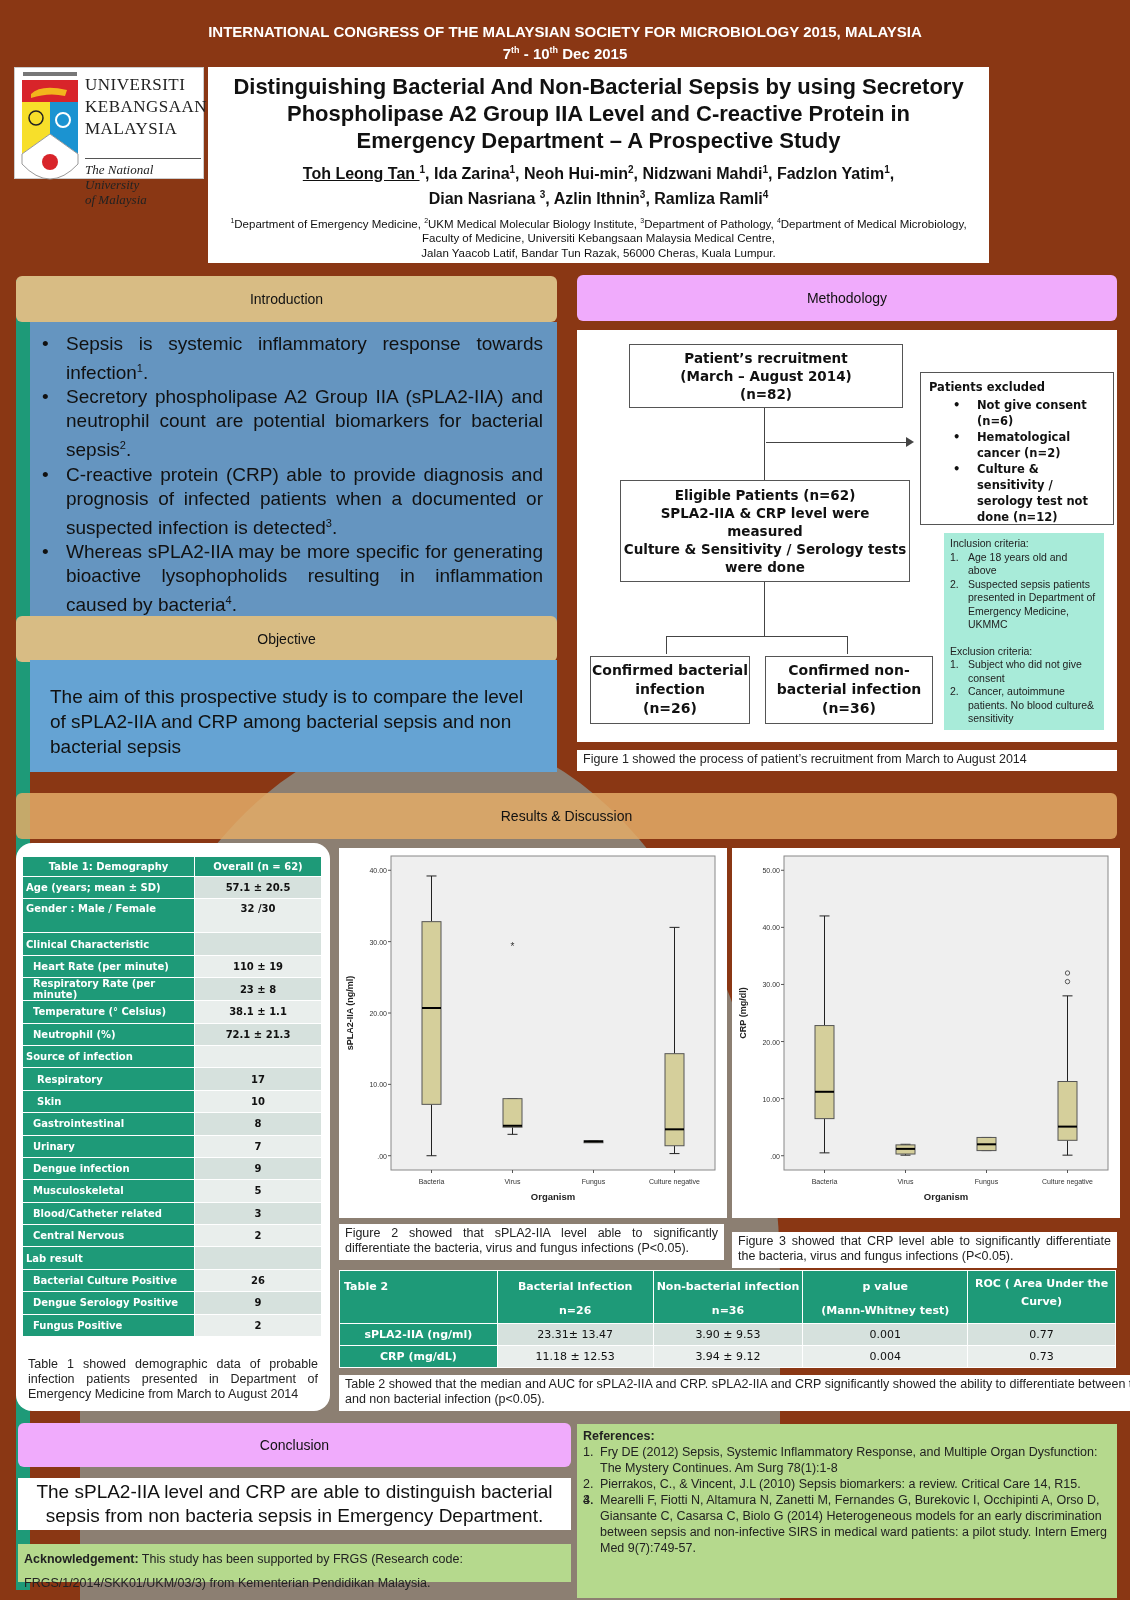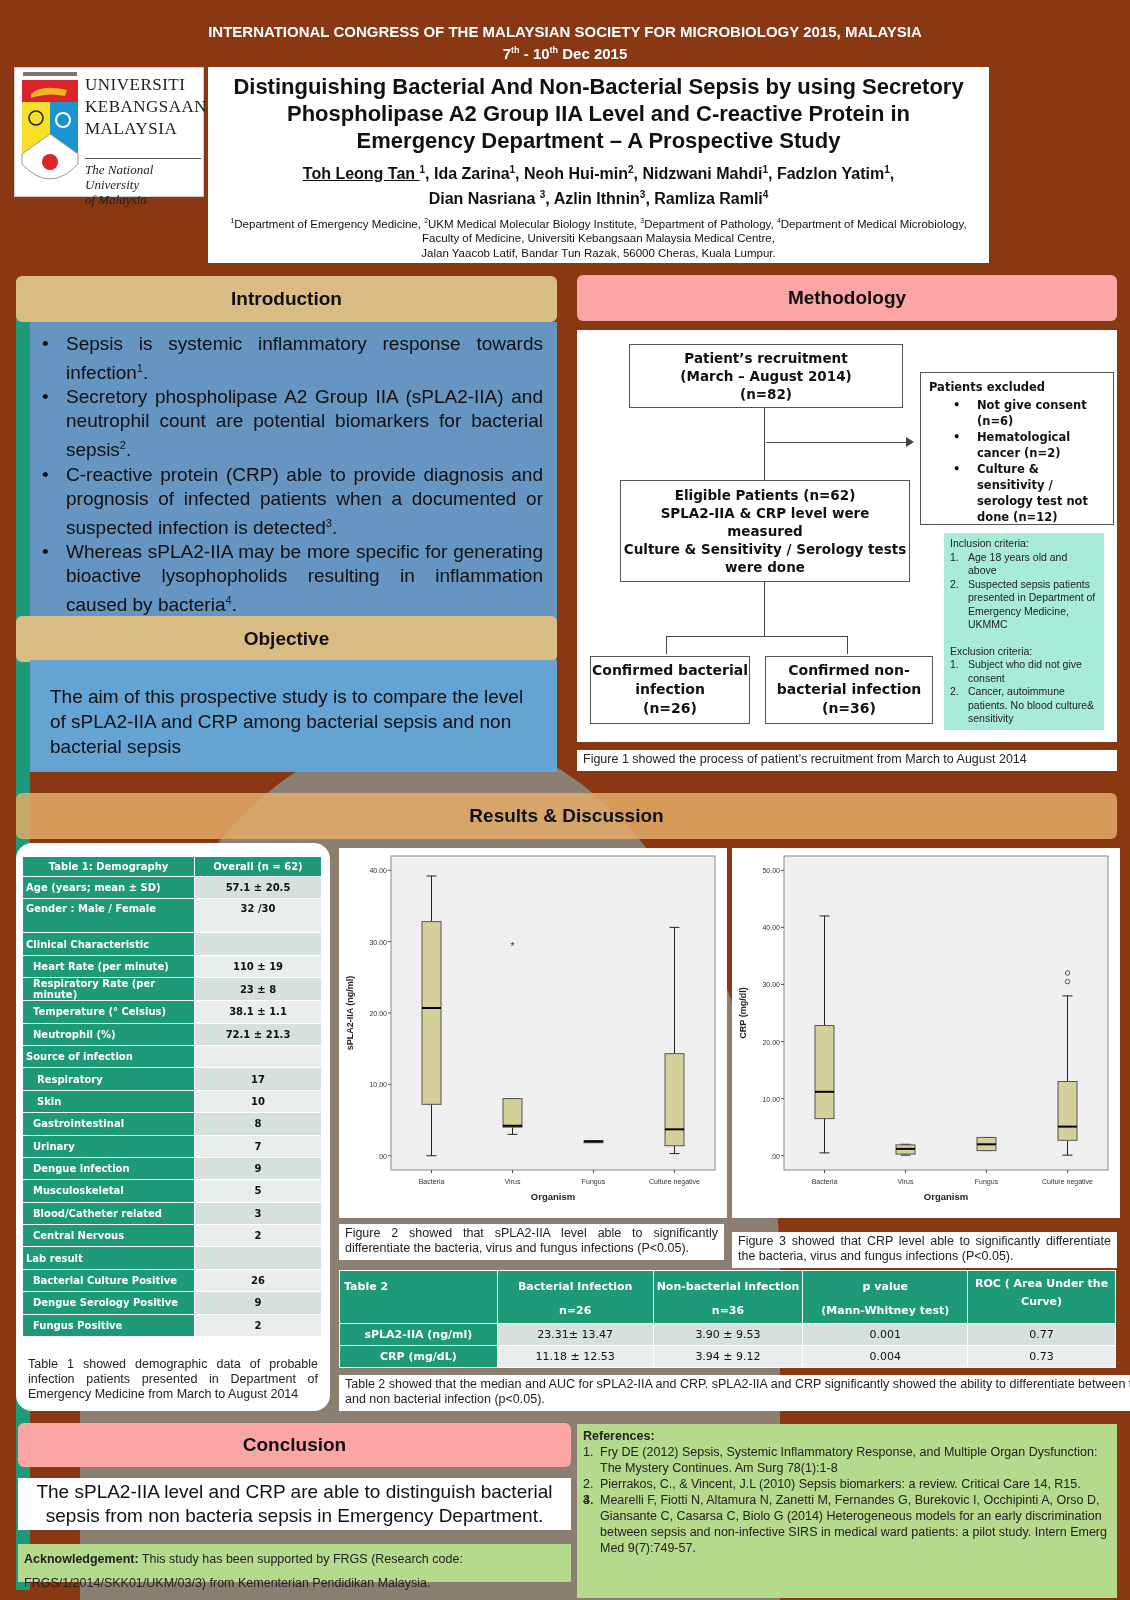--- a/index.html
+++ b/index.html
@@ -2,34 +2,34 @@
 <html><head>
 <meta charset="utf-8">
 <style>
   * { box-sizing: border-box; margin: 0; padding: 0; }
   body { width: 1130px; height: 1600px; background: #8a3714; font-family: "Liberation Sans", sans-serif; position: relative; overflow: hidden; color: #111; }
   .abs { position: absolute; }
   .bg-arc { position: absolute; left: 80px; top: 730px; width: 700px; height: 1100px; border-radius: 50% 50% 0 0; background: rgba(140,140,130,0.85); }
   .green-strip { position: absolute; left: 16px; top: 280px; width: 14px; height: 1310px; background: #1e9a78; }
   .conf { position: absolute; left: 0; top: 22px; width: 1130px; text-align: center; color: #fff; font-weight: bold; font-size: 15px; line-height: 19px; }
   .conf sup { font-size: 9px; }
-  .logo { position: absolute; left: 14px; top: 67px; width: 190px; height: 130px; background: #fff; border: 1px solid #ccc; }
+  .logo { position: absolute; left: 14px; top: 67px; width: 190px; height: 112px; background: #fff; border: 1px solid #ccc; }
   .logo .shield { position: absolute; left: 4px; top: 4px; width: 62px; height: 118px; }
   .logo .uname { position: absolute; left: 70px; top: 6px; font-family: "Liberation Serif", serif; font-size: 17px; line-height: 22px; color: #222; letter-spacing: 0.5px; }
   .logo .tag { position: absolute; left: 70px; top: 90px; font-family: "Liberation Serif", serif; font-style: italic; font-size: 13px; line-height: 15px; color: #222; border-top: 1px solid #555; padding-top: 3px; width: 116px; }
   .titlebox { position: absolute; left: 208px; top: 67px; width: 781px; height: 196px; background: #fff; text-align: center; padding-top: 6px; }
   .titlebox h1 { font-size: 22px; line-height: 27px; font-weight: bold; padding: 0 20px; }
   .authors { font-size: 16px; font-weight: bold; line-height: 21px; margin-top: 5px; }
   .authors sup { font-size: 10px; }
   .authors .presenter { text-decoration: underline; }
   .affil { font-size: 11.5px; line-height: 15px; margin-top: 3px; }
   .affil sup { font-size: 7px; }
-  .sec-hdr { position: absolute; height: 46px; border-radius: 6px; display: flex; align-items: center; justify-content: center; font-size: 19px; color: #111; font-weight: bold; }
+  .sec-hdr { position: absolute; height: 46px; border-radius: 6px; display: flex; align-items: center; justify-content: center; font-size: 14px; color: #111; }
   .hdr-tan { background: #d8bc84; }
-  .hdr-orange { background: #fca5a5; }
+  .hdr-orange { background: #f0abfc; }
   .intro-body { position: absolute; left: 30px; top: 322px; width: 527px; height: 300px; background: #6595c0; padding: 10px 14px 0 10px; }
   .intro-body ul { list-style: none; }
   .intro-body li { position: relative; padding-left: 26px; font-size: 19px; line-height: 24px; text-align: justify; }
   .intro-body li::before { content: "•"; position: absolute; left: 2px; top: 0; }
   .intro-body sup { font-size: 11px; }
   .obj-body { position: absolute; left: 30px; top: 660px; width: 527px; height: 112px; background: #65a3d3; padding: 24px 18px 0 20px; font-size: 19px; line-height: 25px; }
   .meth-body { position: absolute; left: 577px; top: 330px; width: 540px; height: 412px; background: #fff; }
   .fbox { position: absolute; border: 1px solid #555; background: #fff; text-align: center; font-weight: bold; font-size: 13.5px; line-height: 18px; font-family: "DejaVu Sans", sans-serif; }
   .line { position: absolute; background: #444; }
   .excl { position: absolute; left: 920px; top: 372px; width: 194px; height: 153px; border: 1px solid #555; padding: 6px 8px; font-family: "DejaVu Sans", sans-serif; font-weight: bold; font-size: 11.5px; line-height: 16px; }

